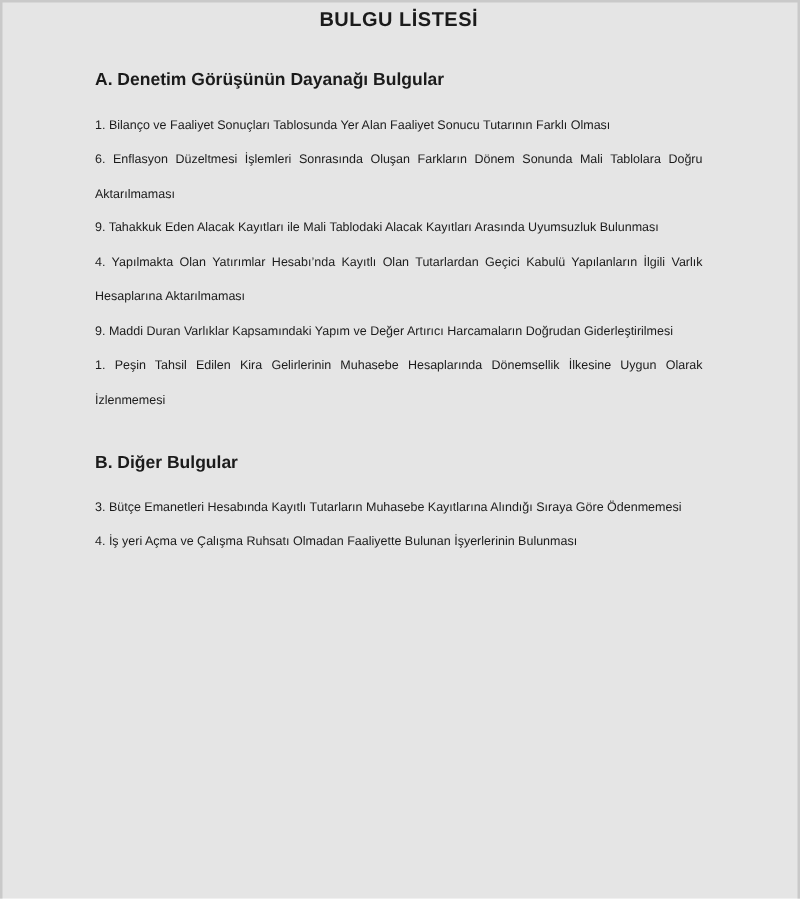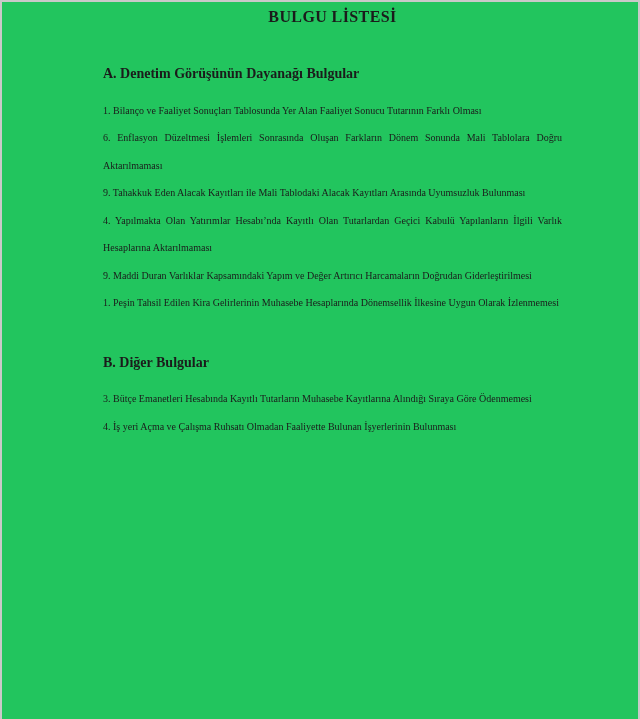--- a/index.html
+++ b/index.html
@@ -5,43 +5,42 @@
   html, body {
     margin: 0;
     padding: 0;
     background: #ffffff;
   }
   .page {
     position: relative;
     width: 640px;
     height: 719px;
     box-sizing: border-box;
-    background: #22c55e;
+    background: #e5e5e5;
     border-top: 2px solid #c9c9c9;
     border-left: 2px solid #c9c9c9;
     border-right: 2px solid #c9c9c9;
     overflow: hidden;
-    font-family: Liberation Serif, serif;
+    font-family: Liberation Sans, sans-serif;
     color: #1b1b1b;
-    padding-left: 27px;
   }
   .content {
     box-sizing: border-box;
     padding: 4px 76px 0 74px;
   }
   .doc-title {
     margin: 0;
     font-size: 16px;
     font-weight: bold;
     text-align: center;
     line-height: 22px;
     letter-spacing: 0.4px;
   }
   .section-heading {
-    margin: 32px 0 9px 0;
+    margin: 22px 0 9px 0;
     font-size: 14px;
     font-weight: bold;
     line-height: 27.5px;
   }
   .items p {
     margin: 0;
     font-size: 10px;
     line-height: 27.5px;
     text-align: justify;
   }

